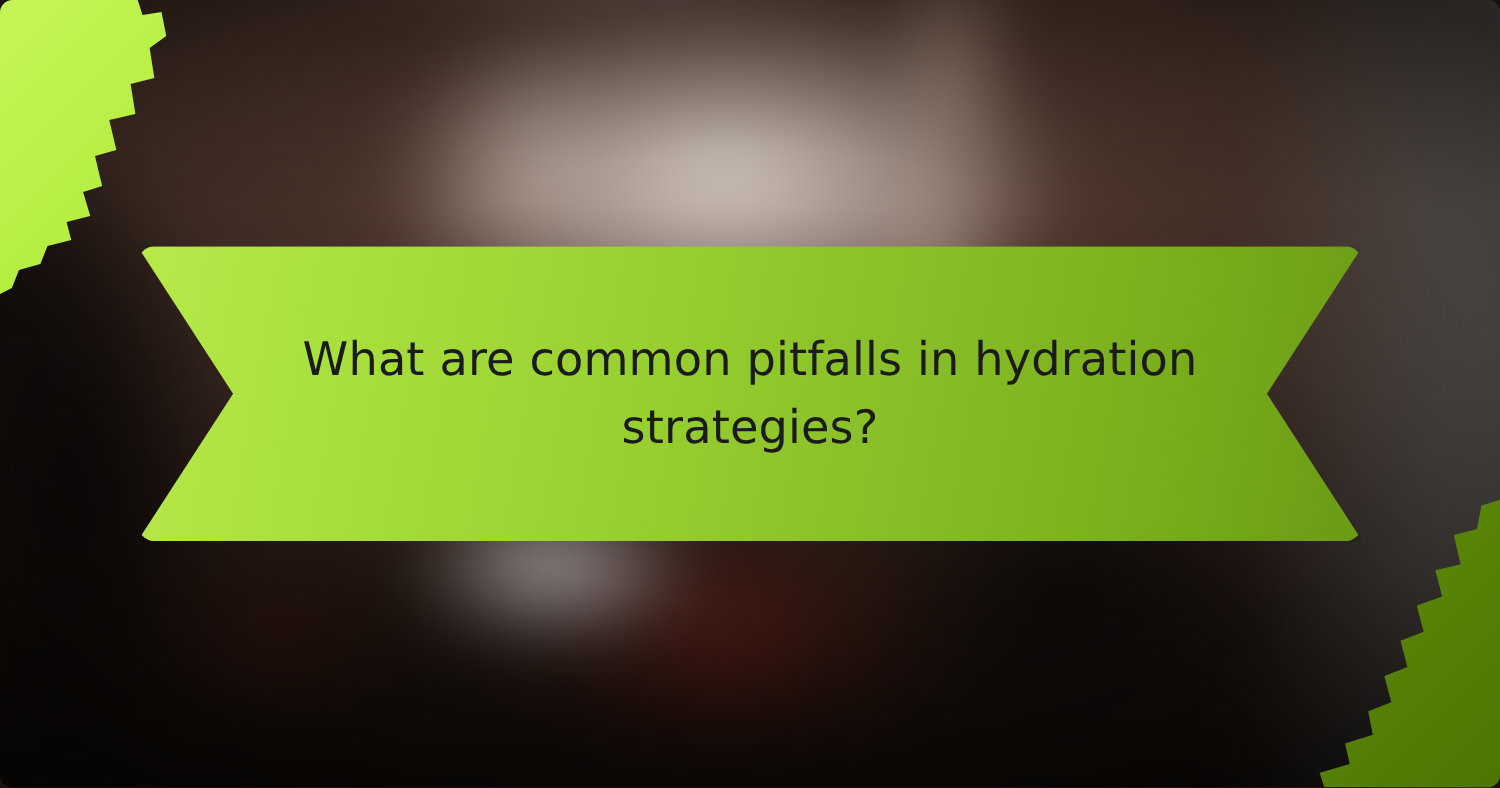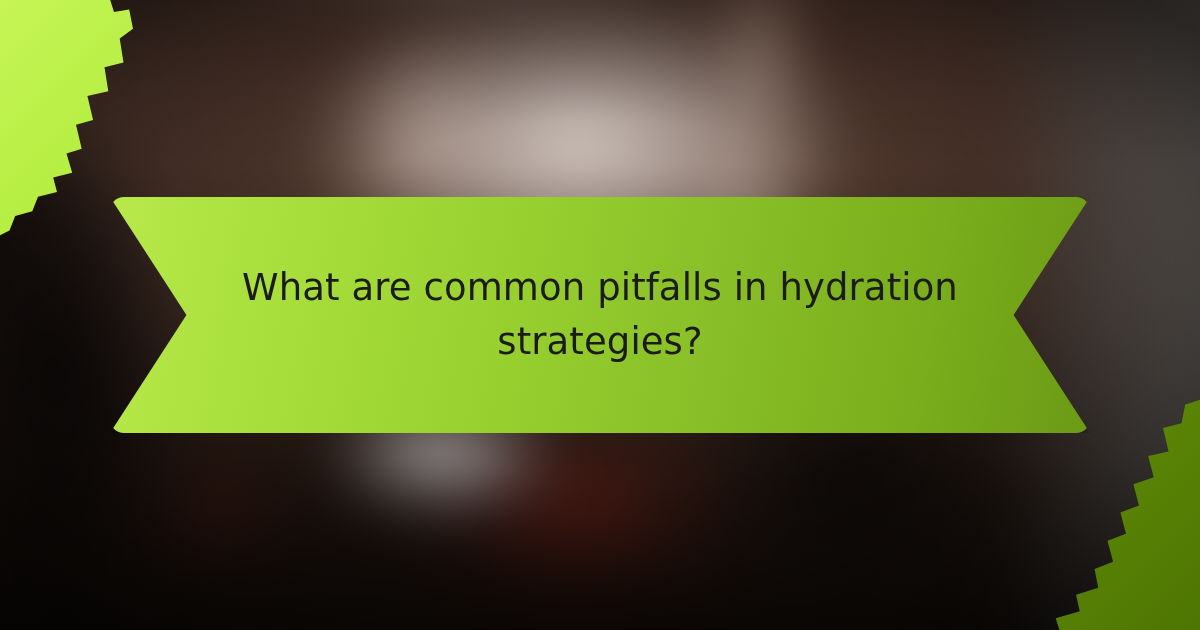--- a/index.html
+++ b/index.html
@@ -9,20 +9,21 @@
     overflow:hidden;
     background:#1a120e;
     font-family:"DejaVu Sans", sans-serif;
   }
 
   .stage {
     position:relative;
     width:1200px;
     height:630px;
     overflow:hidden;
+    border-radius:10px;
   }
 
   
   .bg-photo {
     position:absolute;
     inset:-60px;
     background-color:#4a3a32;
     background-image:
       
       radial-gradient(ellipse 340px 190px at 640px 210px, rgba(226,216,210,0.95) 0%, rgba(198,185,178,0.55) 45%, rgba(120,100,90,0) 78%),

